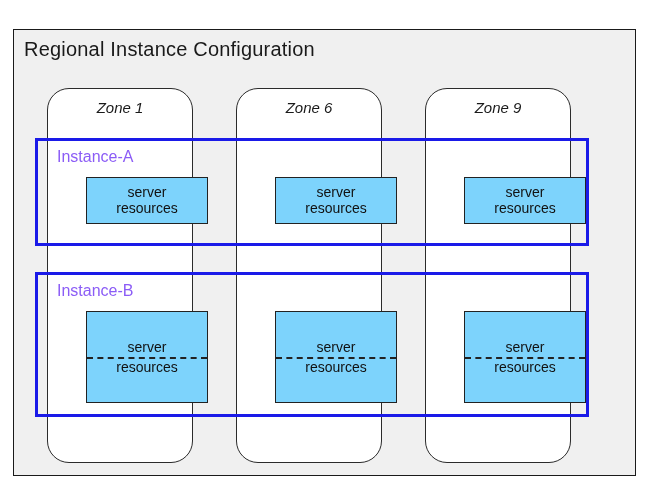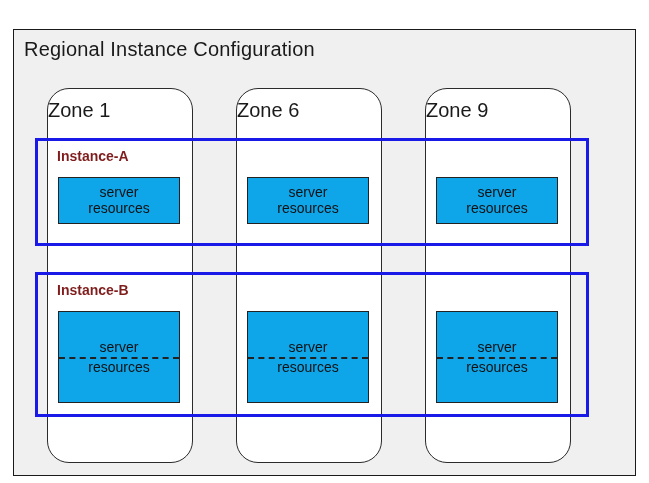--- a/index.html
+++ b/index.html
@@ -21,41 +21,41 @@
     position:absolute;top:72px;width:146px;height:375px;
     background:#ffffff;border:1px solid #2b2b2b;
     border-radius:22px;box-sizing:border-box;
   }
   .zone-1{left:47px;}
   .zone-2{left:236px;}
   .zone-3{left:425px;}
 
   .zone-label{
     position:absolute;top:10px;left:0;width:100%;
-    font-size:20px;color:#1a1a1a;
+    text-align:center;font-size:15px;color:#1a1a1a;font-style:italic;
   }
 
   .instance-band{
     position:absolute;
     border:3px solid #1a1ae8;
     box-sizing:border-box;
     background:transparent;
   }
   .instance-a{left:35px;top:122px;width:554px;height:108px;}
   .instance-b{left:35px;top:256px;width:554px;height:145px;}
 
   .instance-label{
     position:absolute;left:19px;top:7px;
-    font-size:14px;font-weight:bold;color:#7f1d1d;white-space:nowrap;
+    font-size:16px;font-weight:normal;color:#8b5cf6;white-space:nowrap;
   }
 
   
   .res-box{
     position:absolute;
-    background:#0ea5e9;border:1px solid #222222;box-sizing:border-box;
+    background:#7dd3fc;border:1px solid #222222;box-sizing:border-box;margin-left:28px;
   }
   .res-small{width:122px;height:47px;}
   .res-large{width:122px;height:92px;}
 
   .res-small .res-text{
     position:absolute;left:0;top:0;width:100%;height:100%;
     display:flex;flex-direction:column;align-items:center;justify-content:center;
     font-size:14px;color:#111;line-height:1.12;
   }
 

